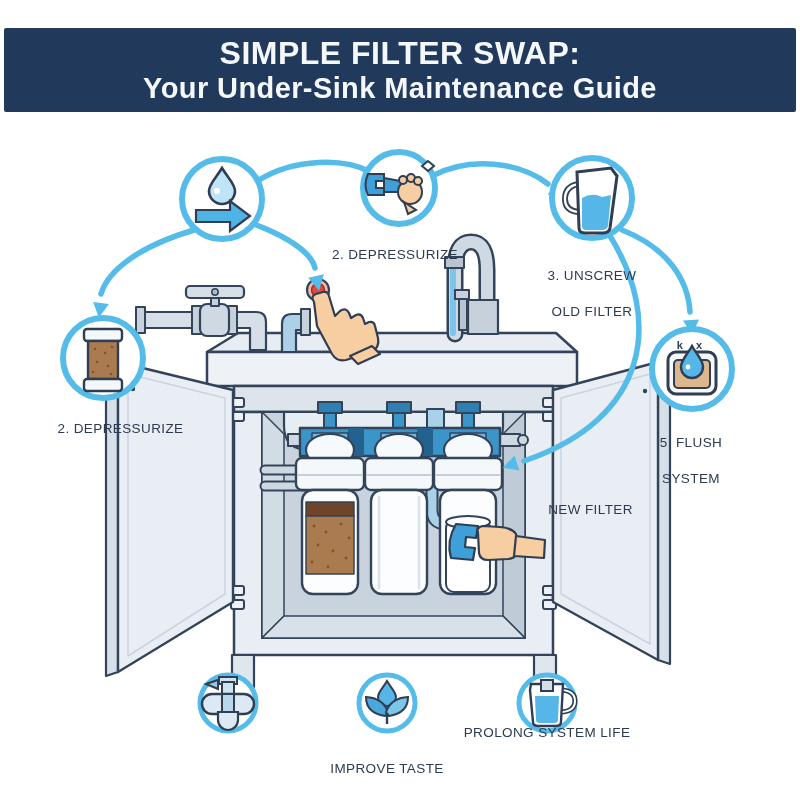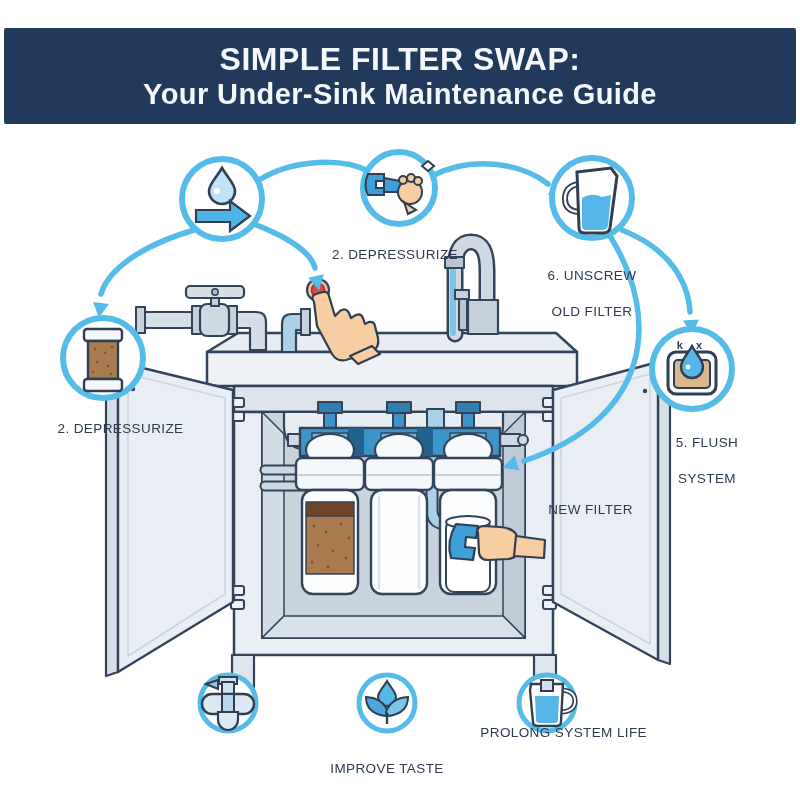--- a/index.html
+++ b/index.html
@@ -1,18 +1,18 @@
 <!DOCTYPE html>
 <html><head>
 <meta charset="utf-8">
 <style>
   html,body{margin:0;padding:0;background:#ffffff;}
   #stage{position:relative;width:800px;height:800px;background:#ffffff;overflow:hidden;
          font-family:"Liberation Sans","DejaVu Sans",sans-serif;}
-  #banner{position:absolute;left:4px;right:4px;top:28px;height:96px;background:#21395b;
+  #banner{position:absolute;left:4px;right:4px;top:28px;height:84px;background:#21395b;
           border-radius:2px;display:flex;flex-direction:column;justify-content:center;
           align-items:center;color:#f4f8fb;text-align:center;}
   #banner .t1{font-size:32px;font-weight:700;letter-spacing:.5px;line-height:36px;}
   #banner .t2{font-size:29px;font-weight:700;letter-spacing:.4px;line-height:34px;}
   svg{position:absolute;left:0;top:0;}
   .lbl{position:absolute;color:#2d3b4f;font-weight:400;font-size:13.5px;letter-spacing:.4px;
        text-align:center;line-height:18px;white-space:pre-line;}
   .lbl span{display:block;}
 </style>
 </head>
@@ -295,34 +295,34 @@
       </g>
     </g>
   </svg>
 
   <div class="lbl" style="left:142px;top:249px;width:160px;">
   </div>
   <div class="lbl" style="left:300px;top:228px;width:190px;">
     <span>2. DEPRESSURIZE</span>
   </div>
   <div class="lbl" style="left:512px;top:249px;width:160px;">
-    <span>6. UNSCREW</span>
+    <span>3. UNSCREW</span>
     <span>OLD FILTER</span>
   </div>
   <div class="lbl" style="left:28px;top:402px;width:185px;">
     <span>2. DEPRESSURIZE</span>
   </div>
   <div class="lbl" style="left:508px;top:483px;width:165px;">
     <span>NEW FILTER</span>
   </div>
-  <div class="lbl" style="left:646px;top:416px;width:122px;">
+  <div class="lbl" style="left:630px;top:416px;width:122px;">
     <span>5. FLUSH</span>
     <span>SYSTEM</span>
   </div>
 
   <div class="lbl" style="left:297px;top:742px;width:180px;">
     <span>IMPROVE TASTE</span>
   </div>
-  <div class="lbl" style="left:447px;top:706px;width:200px;text-align:right;">
+  <div class="lbl" style="left:447px;top:706px;width:200px;">
     <span>PROLONG SYSTEM LIFE</span>
   </div>
 
 </div>
 
 </body></html>

